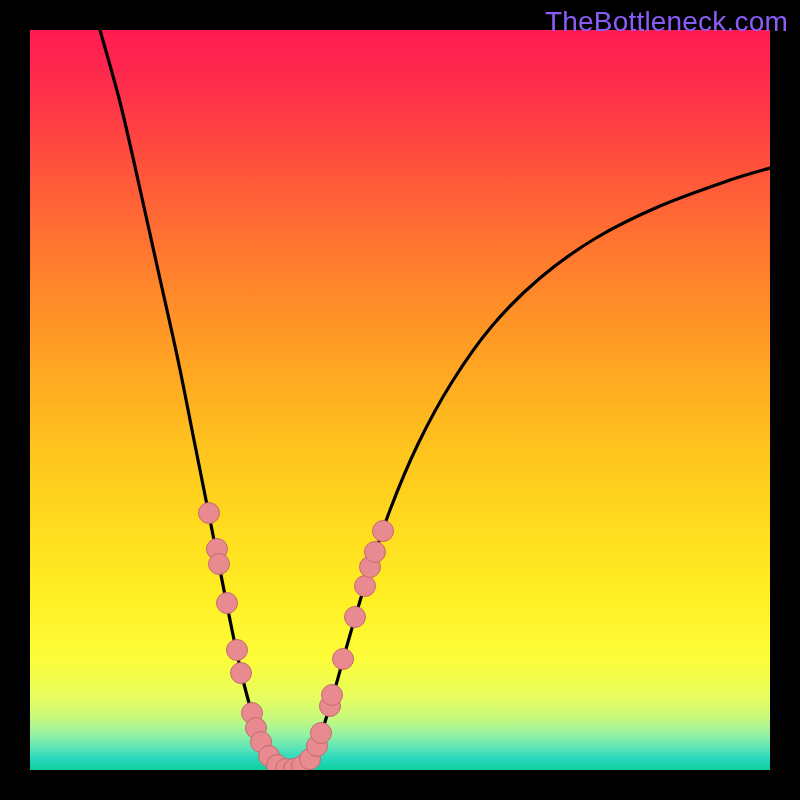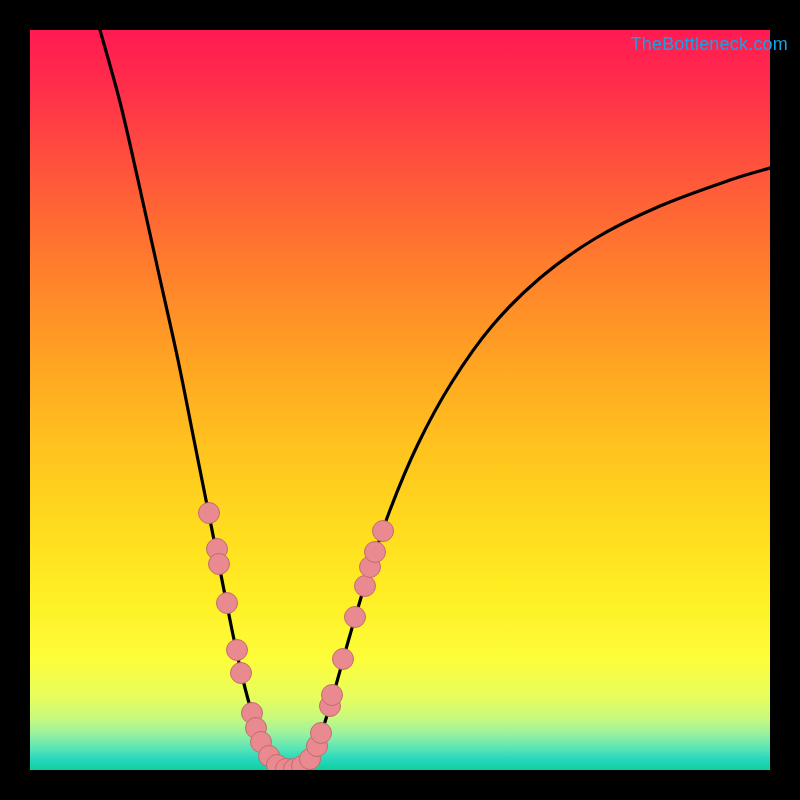--- a/index.html
+++ b/index.html
@@ -49,25 +49,24 @@
     position: absolute;
     left: 0;
     top: 0;
     width: 100%;
     height: 100%;
   }
   .credit {
     position: absolute;
     top: 6px;
     right: 12px;
-    color: #0ea5e9;
-    font-size: 18px;
+    color: #8b5cf6;
+    font-size: 28px;
     letter-spacing: 0.2px;
     user-select: none;
-    margin-top: 28px;
   }
 </style>
 </head>
 <body>
 
 <div class="frame">
   <div class="gradient"></div>
   <svg class="curves" viewBox="0 0 740 740" preserveAspectRatio="none">
     <path id="path-left" fill="none" stroke="#000000" stroke-width="3.2" stroke-linecap="round" stroke-linejoin="round" d="M 70 0 C 73.33333333333333 12, 83.66666666666667 47, 90 72 C 96.33333333333333 97, 101.66666666666667 122, 108 150 C 114.33333333333333 178, 121.33333333333333 210, 128 240 C 134.66666666666666 270, 142 301.6666666666667, 148 330 C 154 358.3333333333333, 159 385, 164 410 C 169 435, 173.66666666666666 458.3333333333333, 178 480 C 182.33333333333334 501.6666666666667, 186 520, 190 540 C 194 560, 198.16666666666666 581.6666666666666, 202 600 C 205.83333333333334 618.3333333333334, 209.33333333333334 635, 213 650 C 216.66666666666666 665, 220.5 678.3333333333334, 224 690 C 227.5 701.6666666666666, 230.66666666666666 712.3333333333334, 234 720 C 237.33333333333334 727.6666666666666, 242.33333333333334 733.3333333333334, 244 736"></path>
     <path id="path-floor" fill="none" stroke="#000000" stroke-width="3.2" stroke-linecap="round" stroke-linejoin="round" d="M 244 736 C 245.33333333333334 736.5, 249.33333333333334 738.3333333333334, 252 739 C 254.66666666666666 739.6666666666666, 257.3333333333333 740, 260 740 C 262.6666666666667 740, 265.3333333333333 739.6666666666666, 268 739 C 270.6666666666667 738.3333333333334, 274.6666666666667 736.5, 276 736"></path>

